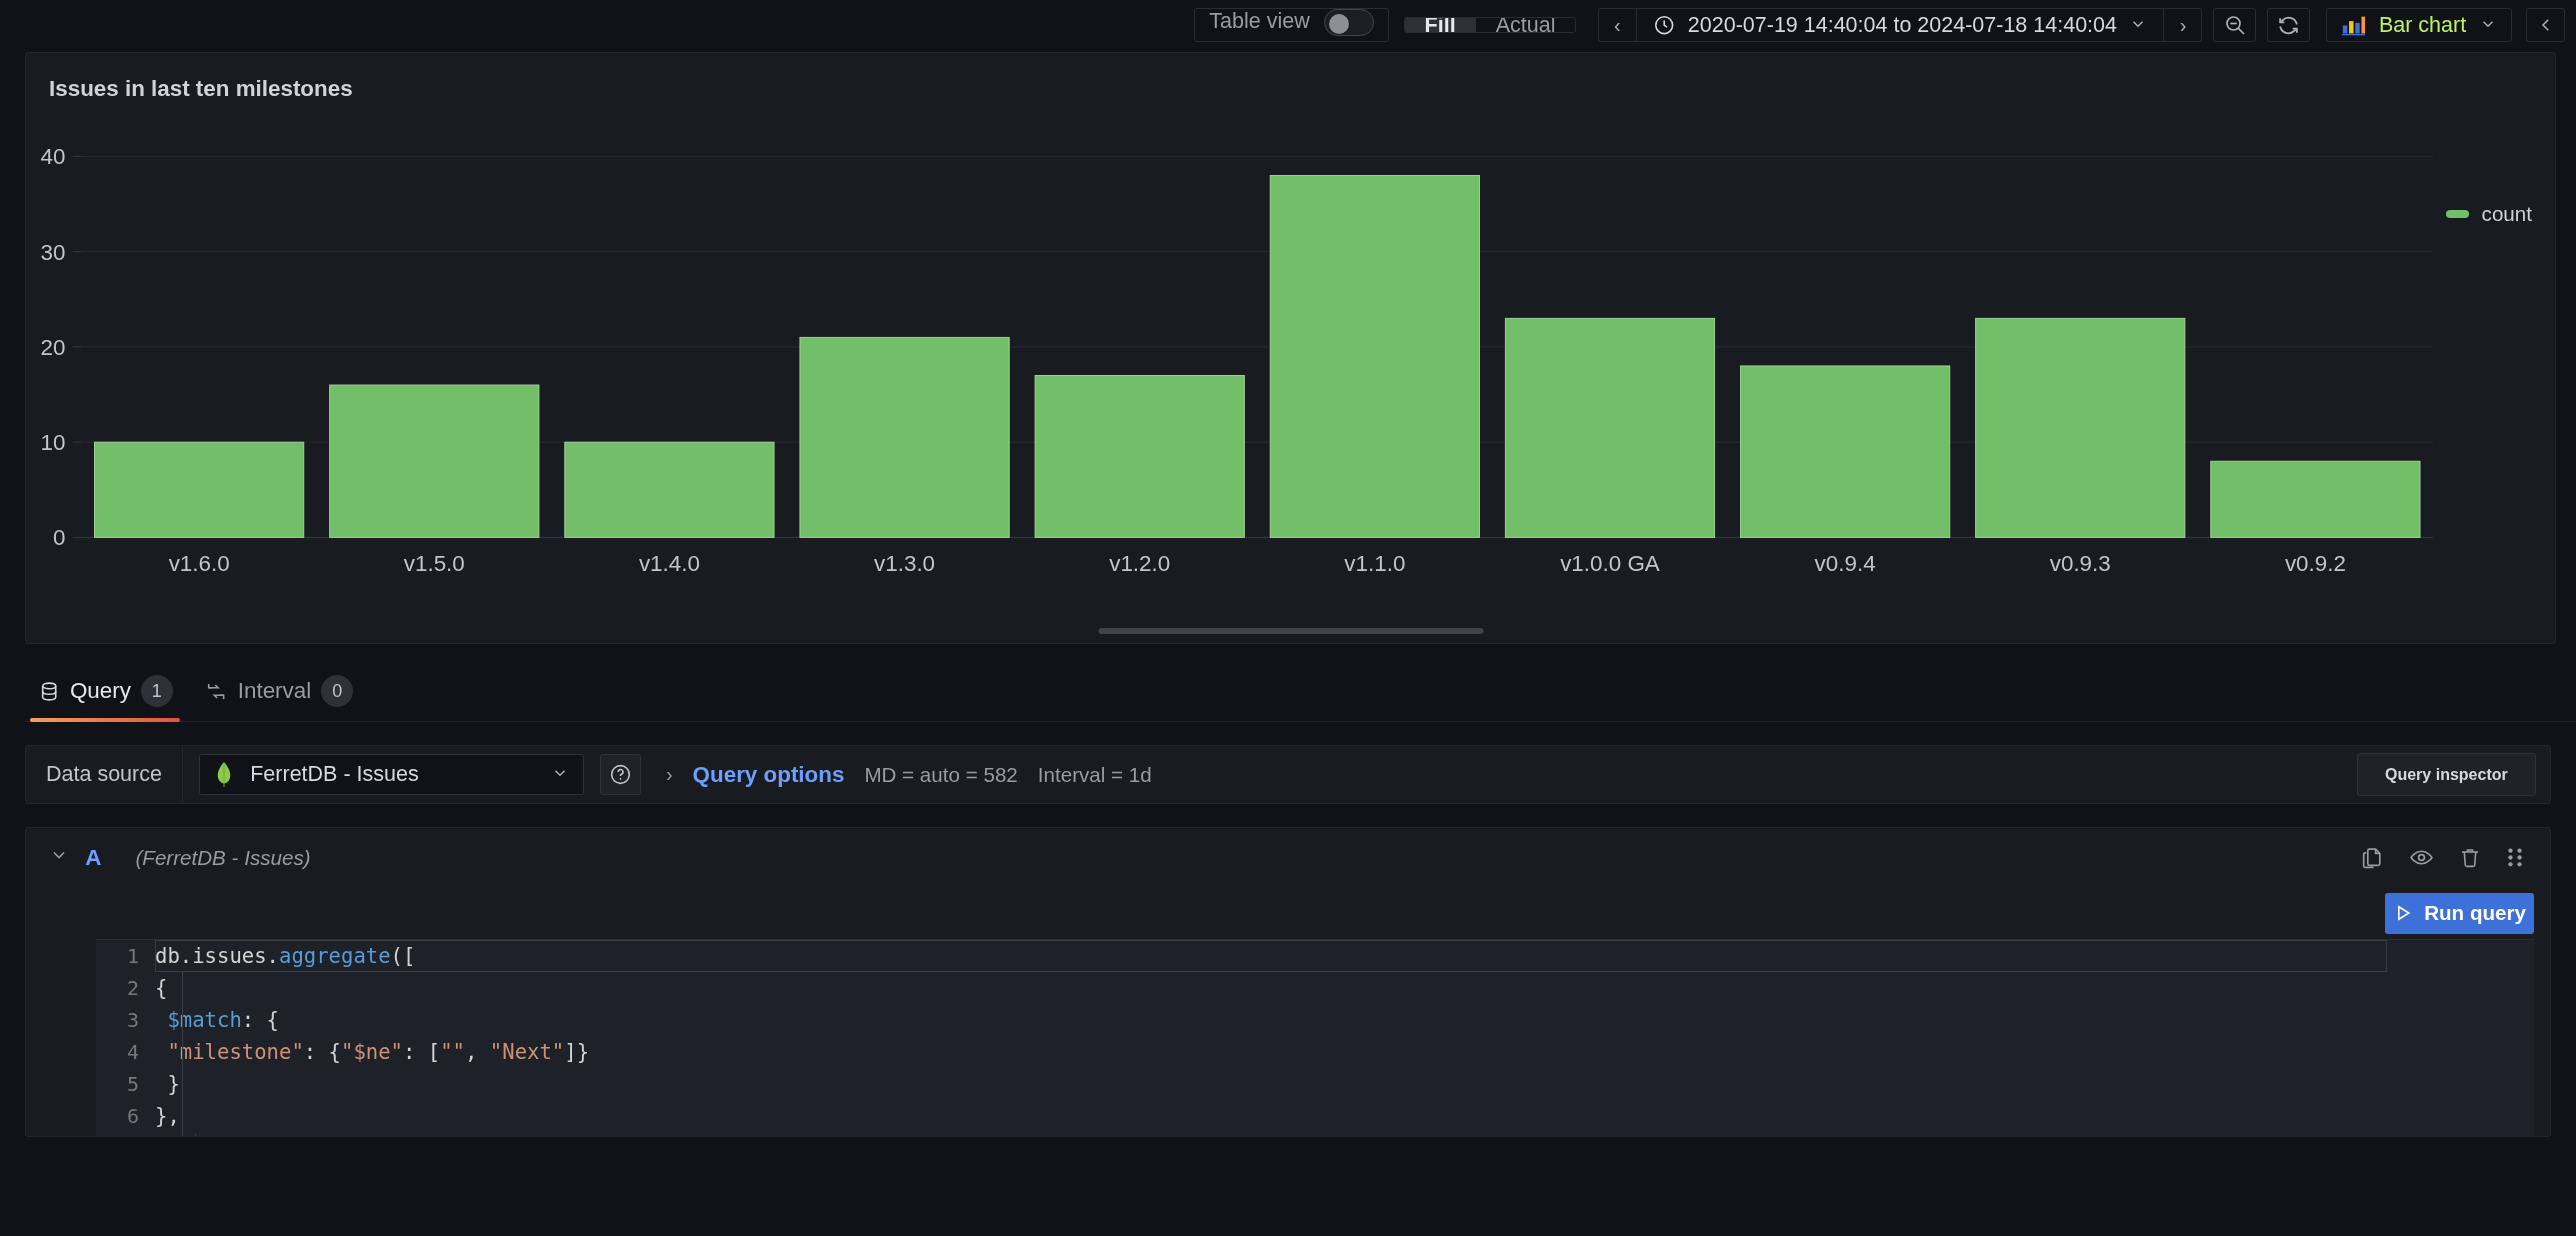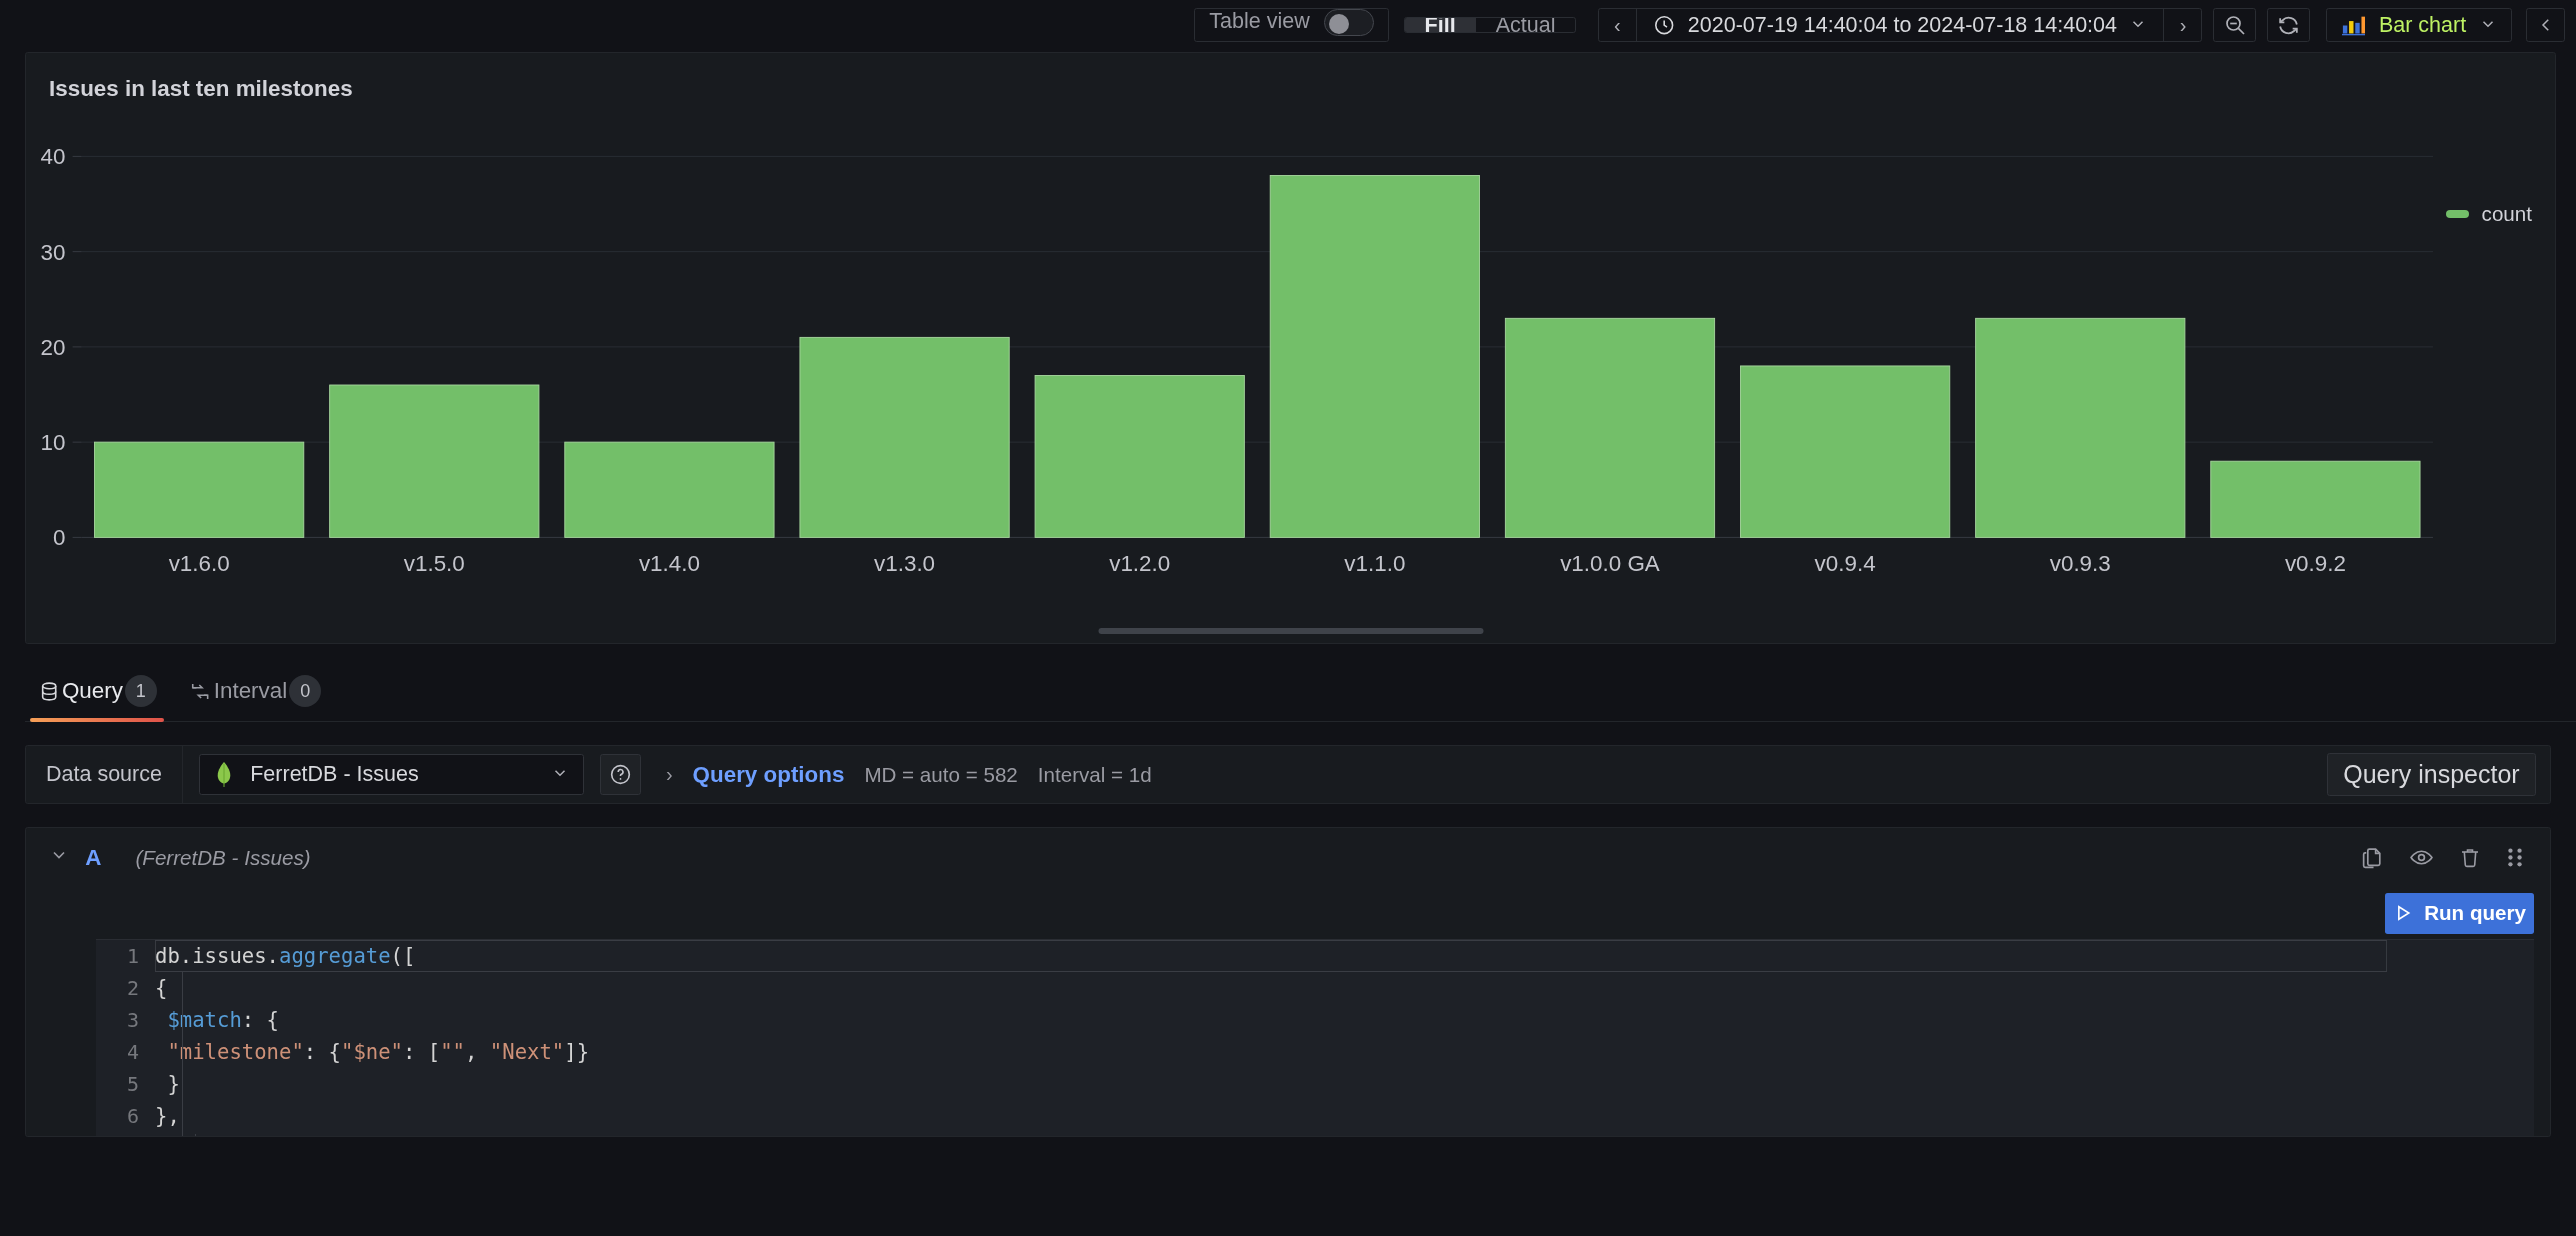--- a/index.html
+++ b/index.html
@@ -121,21 +121,21 @@
 
   
   .tabs {
     display: flex; align-items: flex-end; gap: 0;
     margin: 21.5px 0 0 25px;
     border-bottom: 0.9px solid #23262b;
     padding-right: 25px;
     height: 57px;
   }
   .tab {
-    display: flex; align-items: center; gap: 2px;
+    display: flex; align-items: center; gap: 10px;
     padding: 0 20px 14.3px 12.5px; cursor: pointer; position: relative;
     font-size: 22.4px;
   }
   .tab .tab-label { color: #9a9ba3; }
   .tab.active .tab-label { color: #e8e9ed; }
   .tab.active::after {
     content: ""; position: absolute; left: 5.4px; right: 12.5px; bottom: -0.9px;
     height: 4.5px; border-radius: 2.7px;
     background: linear-gradient(90deg, #f59f57 0%, #e0534a 100%);
   }
@@ -173,22 +173,22 @@
   }
   .qopt {
     display: flex; align-items: center; gap: 20px; margin-left: 25px;
   }
   .qopt-caret { color: #9a9ba3; font-size: 20px; cursor: pointer; }
   .qopt-title { color: #6e9fff; font-size: 22.4px; font-weight: bold; cursor: pointer; }
   .qopt-meta { color: #9a9ba3; font-size: 20.6px; }
   .qi-btn {
     margin-left: auto; margin-right: 14.3px;
     border: 0.9px solid #2f3238; border-radius: 2.7px; background: #1f2226;
-    height: 43px; padding: 0 15px; display: flex; align-items: center;
-    font-size: 25px; color: #d8d9dd; cursor: pointer; font-family: inherit;
+    height: 43px; padding: 0 27px; display: flex; align-items: center;
+    font-size: 16px; color: #d8d9dd; cursor: pointer; font-family: inherit; font-weight: bold;
   }
 
   
   .query-card {
     margin: 23px 25px 0 25px;
     background: #181b1f; border: 0.9px solid #23262b; border-radius: 2.7px;
   }
   .query-head {
     display: flex; align-items: center; height: 59px; padding: 0 18px;
   }

